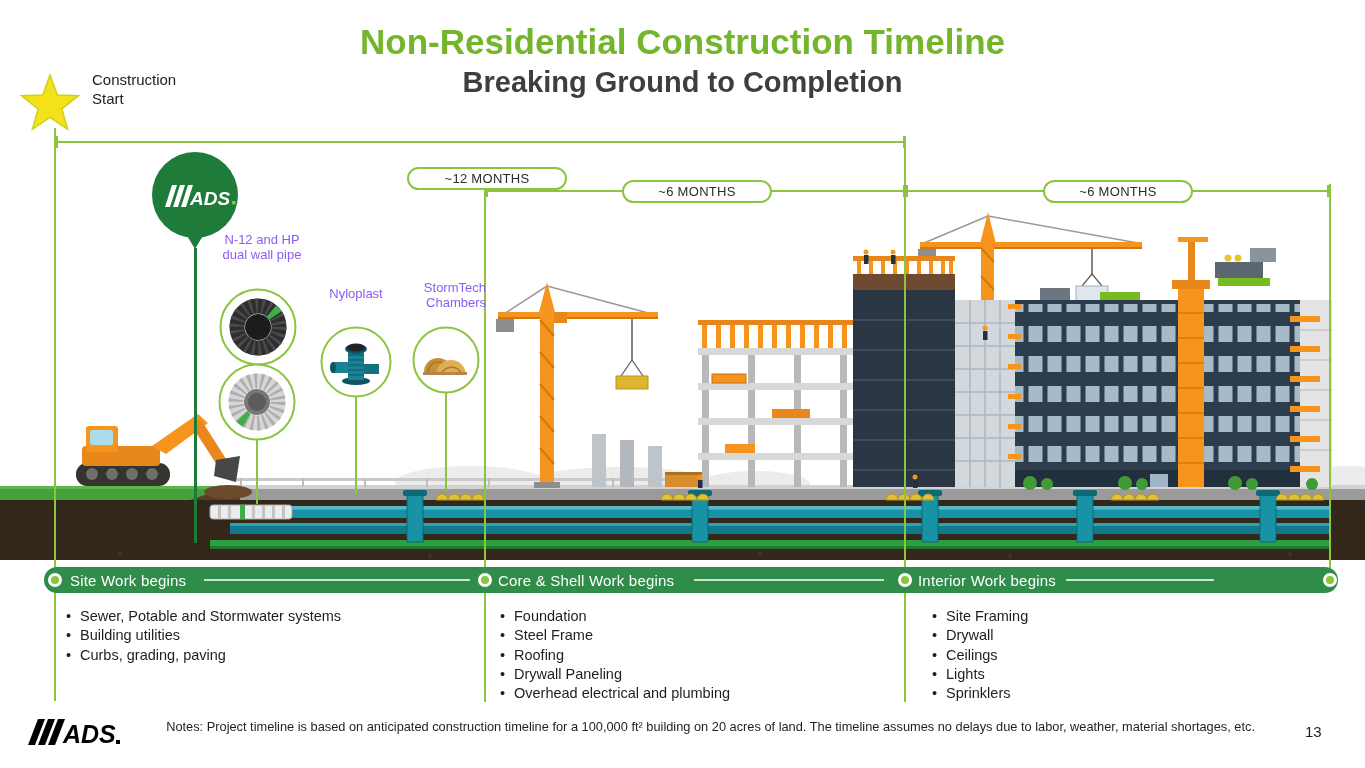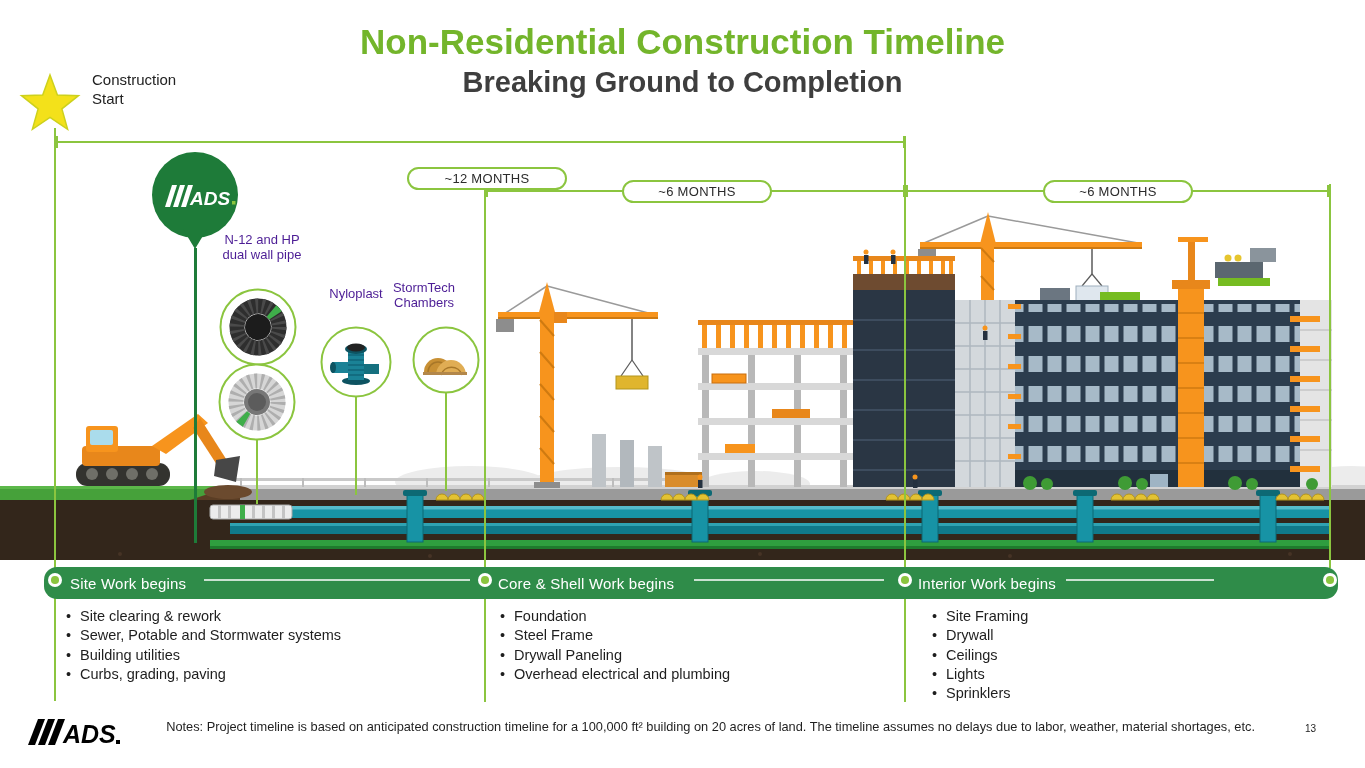--- a/index.html
+++ b/index.html
@@ -12,35 +12,35 @@
   svg text{font-family:"Liberation Sans",sans-serif;}
   .slide{position:relative;width:1365px;height:768px;background:#fff;overflow:hidden;}
   .title{position:absolute;top:22px;left:0;right:0;text-align:center;font-size:35px;font-weight:700;color:var(--title-green);z-index:6;}
   .subtitle{position:absolute;top:66px;left:0;right:0;text-align:center;font-size:29px;font-weight:700;color:#3e3e3e;z-index:6;}
   .start-label{position:absolute;left:92px;top:70px;font-size:15px;color:var(--text-dark);white-space:pre-line;line-height:19px;z-index:6;}
   .vline{position:absolute;width:2px;background:var(--line-green);z-index:3;}
   .bracket{position:absolute;height:2px;background:var(--line-green);z-index:4;}
   .bracket::before,.bracket::after{content:"";position:absolute;width:2px;height:12px;top:-5px;background:var(--line-green);}
   .bracket::before{left:0;} .bracket::after{right:0;}
   .pill{position:absolute;z-index:5;background:#fff;border:2px solid var(--line-green);border-radius:12px;display:flex;align-items:center;justify-content:center;font-size:13px;font-weight:500;color:#2b2b2b;letter-spacing:.3px;}
-  .callout-label{position:absolute;z-index:6;font-size:13px;color:#4c1d95;text-align:center;white-space:pre-line;line-height:1.18;}
+  .callout-label{position:absolute;z-index:6;font-size:13px;color:#8b5cf6;text-align:center;white-space:pre-line;line-height:1.18;}
   .cline{position:absolute;width:2px;background:var(--line-green);z-index:2;}
   .circle-callout{position:absolute;z-index:5;}
   .stem{position:absolute;width:3px;background:var(--balloon-green);z-index:2;}
   .scene{position:absolute;left:0;top:200px;z-index:1;}
-  .bar{position:absolute;left:44px;top:567px;width:1294px;height:32px;border-radius:13px;background:var(--bar-green);z-index:6;}
+  .bar{position:absolute;left:44px;top:567px;width:1294px;height:26px;border-radius:13px;background:var(--bar-green);z-index:6;}
   .bar-label{position:absolute;top:50%;transform:translateY(-50%);color:#fff;font-size:15px;letter-spacing:.2px;white-space:nowrap;}
   .bar-conn{position:absolute;top:12px;height:2px;background:rgba(255,255,255,.75);}
   .dot{position:absolute;top:6px;width:14px;height:14px;border-radius:50%;background:#fff;}
   .dot::after{content:"";position:absolute;left:3.2px;top:3.2px;width:7.6px;height:7.6px;border-radius:50%;background:var(--line-green);}
   .list{position:absolute;z-index:6;list-style:none;font-size:14.5px;color:#1e1e1e;line-height:19.3px;}
   .list li{position:relative;padding-left:16px;}
   .list li::before{content:"•";position:absolute;left:2px;}
   .notes{position:absolute;left:130px;top:719px;width:1125px;font-size:12.8px;line-height:1.32;color:#1f1f1f;z-index:6;text-align:right;}
-  .page-num{position:absolute;left:1305px;top:723px;font-size:10px;color:#1f1f1f;z-index:6;}
+  .page-num{position:absolute;left:1305px;top:723px;font-size:15px;color:#1f1f1f;z-index:6;}
   .star{position:absolute;left:18px;top:72px;z-index:4;}
   .balloon{position:absolute;left:150px;top:150px;z-index:5;}
 </style>
 </head>
 <body>
 
 <div class="slide">
 
   <div class="title">Non-Residential Construction Timeline</div>
   <div class="subtitle">Breaking Ground to Completion</div>
@@ -376,21 +376,21 @@
     </g>
   </svg>
 
   <div class="cline" style="left:256px;top:440px;height:64px;"></div>
   <div class="cline" style="left:355px;top:397px;height:98px;"></div>
   <div class="cline" style="left:445px;top:393px;height:98px;"></div>
 
   <div class="callout-label" style="left:212px;top:232px;width:100px;">N-12 and HP
 dual wall pipe</div>
   <div class="callout-label" style="left:316px;top:286px;width:80px;">Nyloplast</div>
-  <div class="callout-label" style="left:384px;top:280px;width:80px;">StormTech
+  <div class="callout-label" style="left:406px;top:280px;width:80px;text-align:right;">StormTech
 Chambers</div>
 
   <svg class="circle-callout" width="78" height="78" viewBox="0 0 78 78" style="left:219px;top:288px;">
     <circle cx="39" cy="39" r="37.5" fill="#fff" stroke="#8bc53f" stroke-width="2"></circle>
     <circle cx="39" cy="39" r="13" fill="#1c1c1c"></circle>
     <circle cx="39" cy="39" r="21" fill="none" stroke="#2e2e2e" stroke-width="15"></circle>
     <circle cx="39" cy="39" r="21" fill="none" stroke="#4a4a4a" stroke-width="15" stroke-dasharray="2.5 3.5"></circle>
     <circle cx="39" cy="39" r="21" fill="none" stroke="#3fae4a" stroke-width="15" stroke-dasharray="6 126" transform="rotate(-50 39 39)"></circle>
   </svg>
   <svg class="circle-callout" width="78" height="78" viewBox="0 0 78 78" style="left:218px;top:363px;">
@@ -429,28 +429,28 @@
     <div class="bar-label" style="left:26px;">Site Work begins</div>
     <div class="bar-label" style="left:454px;">Core &amp; Shell Work begins</div>
     <div class="bar-label" style="left:874px;">Interior Work begins</div>
     <div class="bar-label" style="right:24px;margin-top:40px;">Project Finish</div>
     <div class="bar-conn" style="left:160px;width:266px;"></div>
     <div class="bar-conn" style="left:650px;width:190px;"></div>
     <div class="bar-conn" style="left:1022px;width:148px;"></div>
   </div>
 
   <ul class="list" style="left:64px;top:607px;">
-    <li>Site clearing &amp; rework</li>
     <li>Sewer, Potable and Stormwater systems</li>
     <li>Building utilities</li>
     <li>Curbs, grading, paving</li>
   </ul>
   <ul class="list" style="left:498px;top:607px;">
     <li>Foundation</li>
     <li>Steel Frame</li>
+    <li>Roofing</li>
     <li>Drywall Paneling</li>
     <li>Overhead electrical and plumbing</li>
   </ul>
   <ul class="list" style="left:930px;top:607px;">
     <li>Site Framing</li>
     <li>Drywall</li>
     <li>Ceilings</li>
     <li>Lights</li>
     <li>Sprinklers</li>
   </ul>

